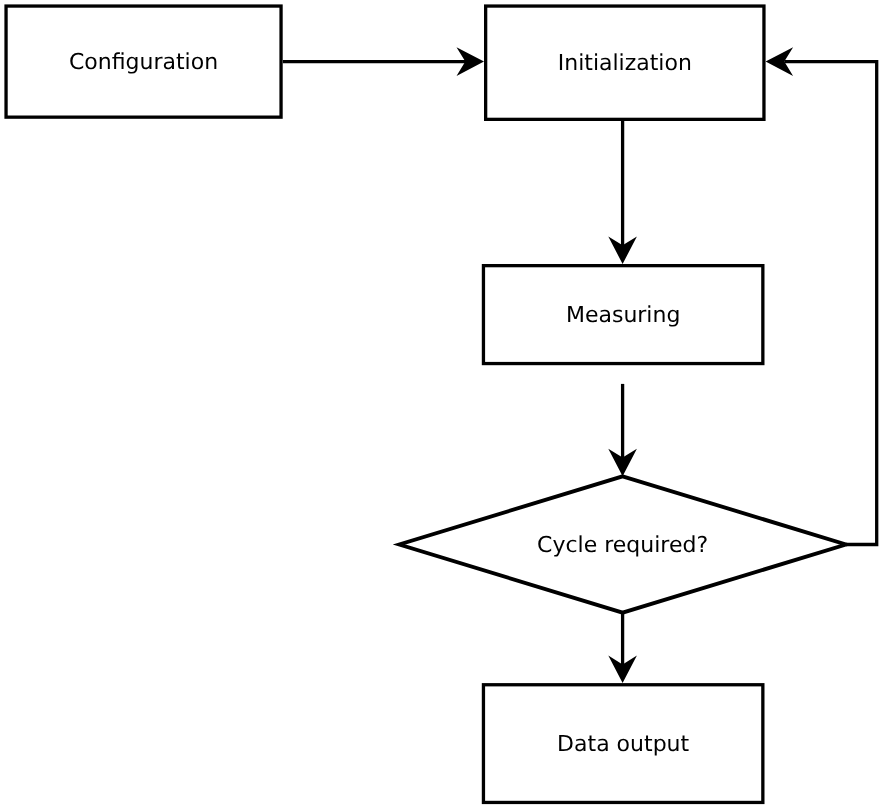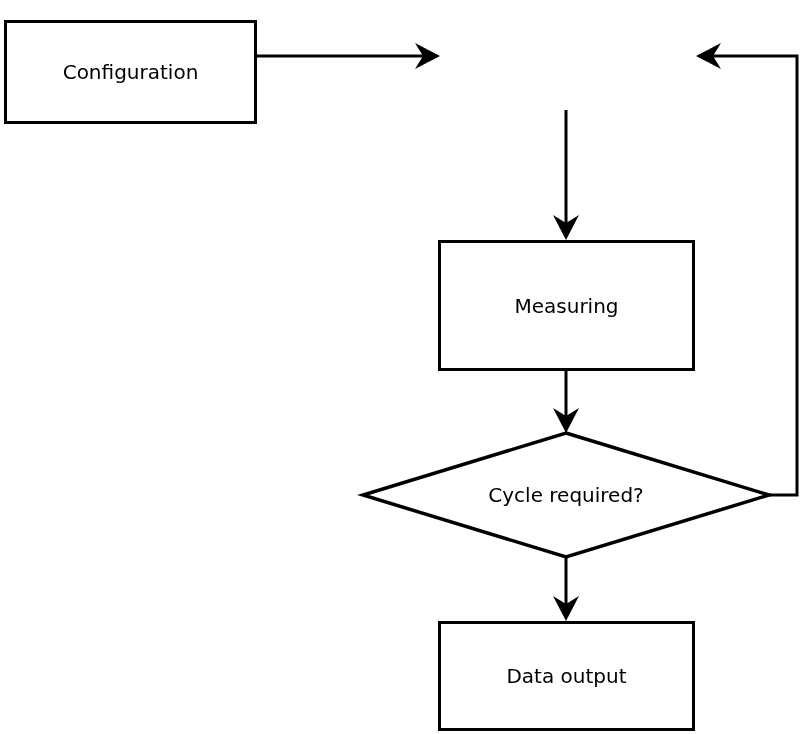--- a/index.html
+++ b/index.html
@@ -92,26 +92,29 @@
     </g>
 
     <g>
       <polyline points="769,495 797,495 797,56 713,56"></polyline>
       <polygon class="arrowhead" points="696,56 721,43 713,56 721,69"></polygon>
     </g>
 
     <polygon class="diamond" points="566,433 769,495 566,557 363,495"></polygon>
   </svg>
 
-  <div class="node" style="left:4px; top:4px; width:253px; height:104px;margin-top:16px;">
+  <div class="node" style="left:4px; top:4px; width:253px; height:104px;">
     <span>Configuration</span>
   </div>
 
+  <div class="node" style="left:440px; top:4px; width:256px; height:106px;">
+    <span>Initialization</span>
+  </div>
 
-  <div class="node" style="left:438px; top:240px; width:257px; height:131px;">
+  <div class="node" style="left:438px; top:240px; width:257px; height:92px;">
     <span>Measuring</span>
   </div>
 
   <div class="node" style="left:438px; top:621px; width:257px; height:110px;text-align:right;">
     <span>Data output</span>
   </div>
 
   <div class="diamond-label">Cycle required?</div>
 
 </div>

